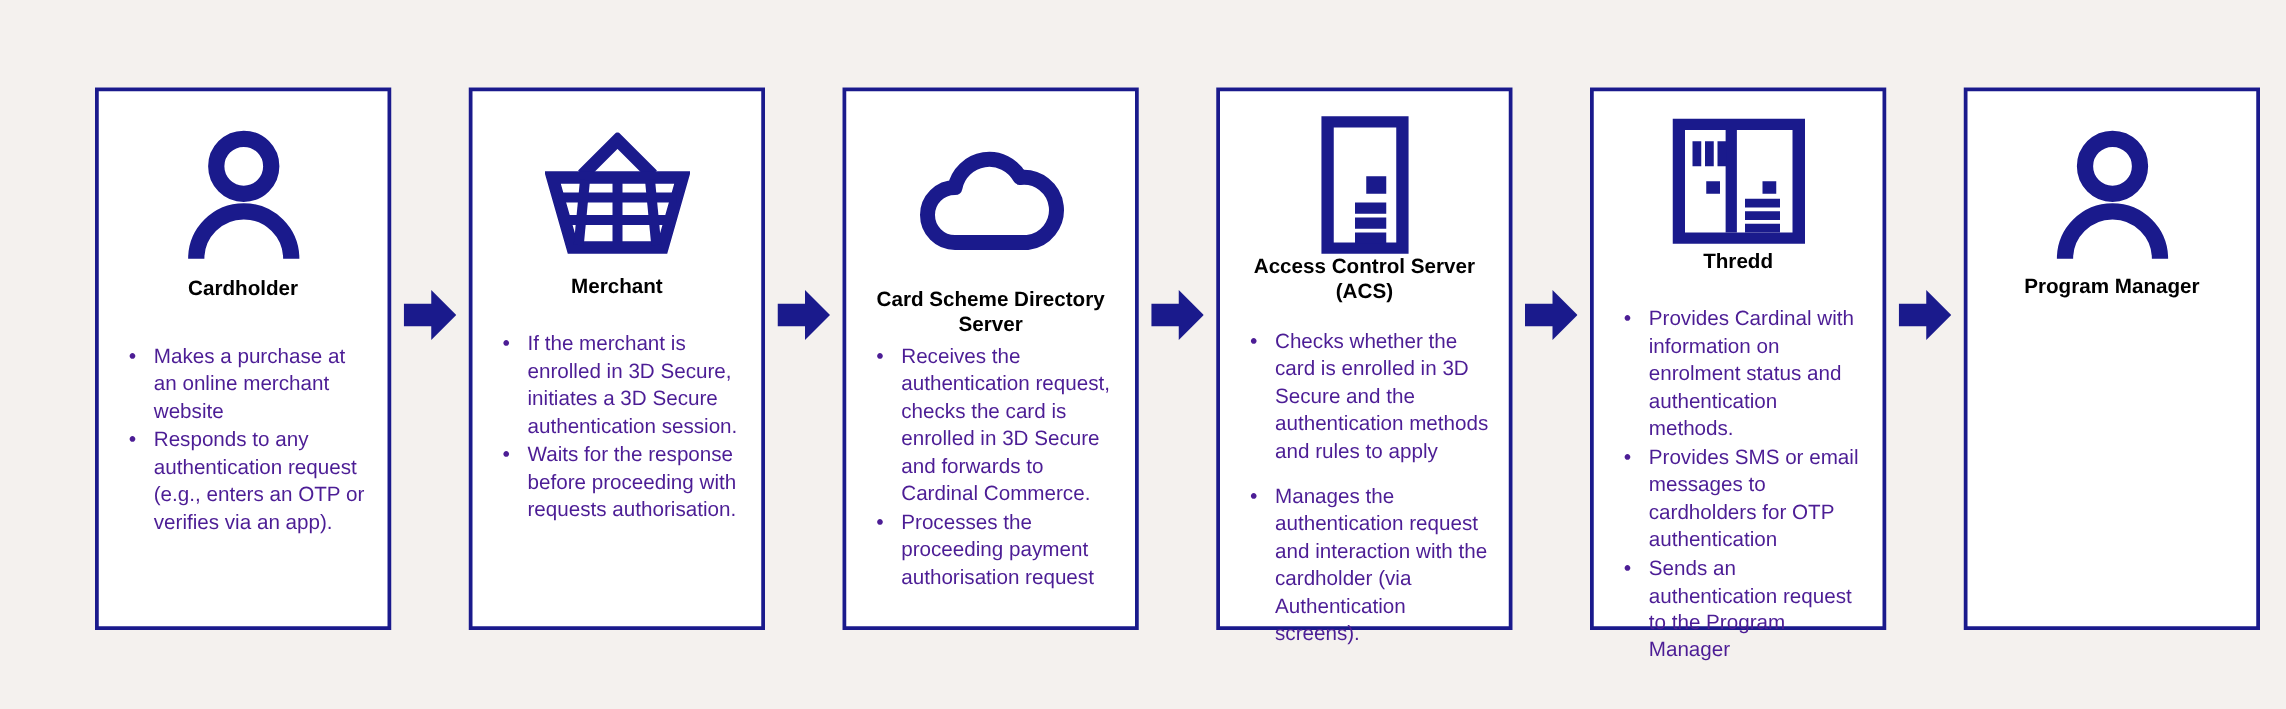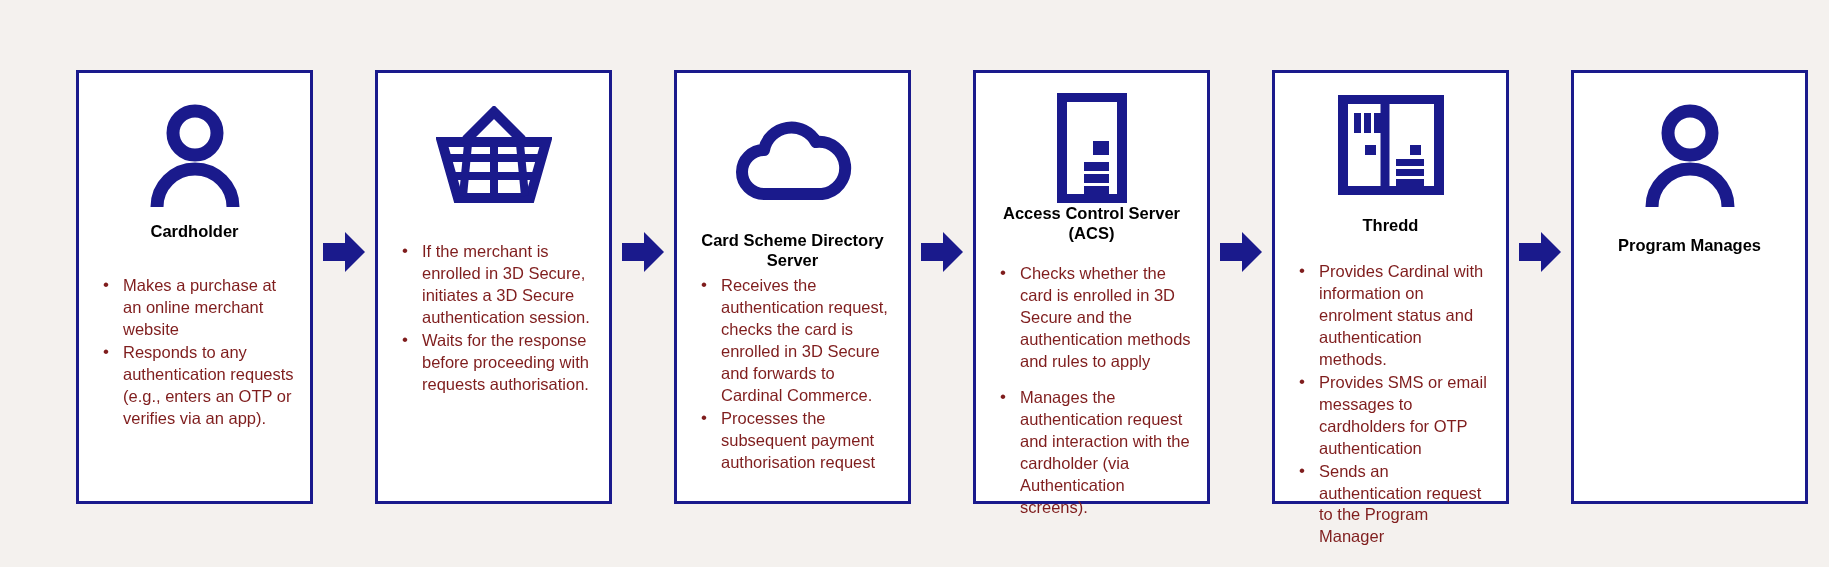--- a/index.html
+++ b/index.html
@@ -54,31 +54,31 @@
     justify-content: center;
     width: 100%;
   }
   .panel-title {
     font-size: 16.5px;
     font-weight: bold;
     color: #000000;
     text-align: center;
     line-height: 1.22;
     padding: 0 8px;
-    margin-top: 20px;
+    margin-top: 4px;
     box-sizing: border-box;
     width: 100%;
   }
   .bullets {
     margin: 0;
     padding: 0 14px 0 44px;
     list-style: none;
     font-size: 16.5px;
     line-height: 1.33;
-    color: #7f1d1d;
+    color: #4c1d95;
     width: 100%;
     box-sizing: border-box;
     margin-top: 22px;
   }
   .bullets li {
     position: relative;
     margin-bottom: 1px;
     text-align: left;
   }
   .bullets li::before {
@@ -126,21 +126,21 @@
     <div class="panel p1">
       <div class="icon-wrap">
         <svg width="96" height="106" viewBox="0 0 96 106" aria-hidden="true">
           <circle cx="48" cy="30" r="22" fill="none" stroke="#1a1a8c" stroke-width="13"></circle>
           <path d="M10 104 a38 38 0 0 1 76 0" fill="none" stroke="#1a1a8c" stroke-width="13"></path>
         </svg>
       </div>
       <div class="panel-title">Cardholder</div>
       <ul class="bullets">
         <li>Makes a purchase at an online merchant website</li>
-        <li>Responds to any authentication requests (e.g., enters an OTP or verifies via an app).</li>
+        <li>Responds to any authentication request (e.g., enters an OTP or verifies via an app).</li>
       </ul>
     </div>
 
     <div class="arrow">
       <svg width="42" height="40" viewBox="0 0 42 40" aria-hidden="true">
         <polygon points="0,11 22,11 22,0 42,20 22,40 22,29 0,29" fill="#1a1a8c"></polygon>
       </svg>
     </div>
 
     <div class="panel p2">
@@ -148,20 +148,21 @@
         <svg width="116" height="100" viewBox="0 0 116 100" aria-hidden="true">
           <path d="M30 34 L58 6 L86 34" fill="none" stroke="#1a1a8c" stroke-width="10" stroke-linejoin="miter"></path>
           <path d="M6 36 L110 36 L94 92 L22 92 Z" fill="none" stroke="#1a1a8c" stroke-width="10"></path>
           <line x1="11" y1="52" x2="105" y2="52" stroke="#1a1a8c" stroke-width="8"></line>
           <line x1="16" y1="70" x2="100" y2="70" stroke="#1a1a8c" stroke-width="8"></line>
           <line x1="32" y1="38" x2="27" y2="90" stroke="#1a1a8c" stroke-width="8"></line>
           <line x1="58" y1="38" x2="58" y2="90" stroke="#1a1a8c" stroke-width="8"></line>
           <line x1="84" y1="38" x2="89" y2="90" stroke="#1a1a8c" stroke-width="8"></line>
         </svg>
       </div>
+      <div class="panel-title">Merchant</div>
       <ul class="bullets">
         <li>If the merchant is enrolled in 3D Secure, initiates a 3D Secure authentication session.</li>
         <li>Waits for the response before proceeding with requests authorisation.</li>
       </ul>
     </div>
 
     <div class="arrow">
       <svg width="42" height="40" viewBox="0 0 42 40" aria-hidden="true">
         <polygon points="0,11 22,11 22,0 42,20 22,40 22,29 0,29" fill="#1a1a8c"></polygon>
       </svg>
@@ -169,21 +170,21 @@
 
     <div class="panel p3">
       <div class="icon-wrap">
         <svg width="130" height="92" viewBox="0 0 130 92" aria-hidden="true">
           <path d="M36 84 a22 22 0 0 1 0 -44 a28 28 0 0 1 52 -8 a18 18 0 0 1 6 52 Z" fill="none" stroke="#1a1a8c" stroke-width="12" stroke-linejoin="round"></path>
         </svg>
       </div>
       <div class="panel-title">Card Scheme Directory Server</div>
       <ul class="bullets">
         <li>Receives the authentication request, checks the card is enrolled in 3D Secure and forwards to Cardinal Commerce.</li>
-        <li>Processes the subsequent payment authorisation request</li>
+        <li>Processes the proceeding payment authorisation request</li>
       </ul>
     </div>
 
     <div class="arrow">
       <svg width="42" height="40" viewBox="0 0 42 40" aria-hidden="true">
         <polygon points="0,11 22,11 22,0 42,20 22,40 22,29 0,29" fill="#1a1a8c"></polygon>
       </svg>
     </div>
 
     <div class="panel p4">
@@ -238,17 +239,17 @@
       </svg>
     </div>
 
     <div class="panel p6">
       <div class="icon-wrap">
         <svg width="96" height="106" viewBox="0 0 96 106" aria-hidden="true">
           <circle cx="48" cy="30" r="22" fill="none" stroke="#1a1a8c" stroke-width="13"></circle>
           <path d="M10 104 a38 38 0 0 1 76 0" fill="none" stroke="#1a1a8c" stroke-width="13"></path>
         </svg>
       </div>
-      <div class="panel-title">Program Manages</div>
+      <div class="panel-title">Program Manager</div>
     </div>
 
   </div>
 </div>
 
 </body></html>

